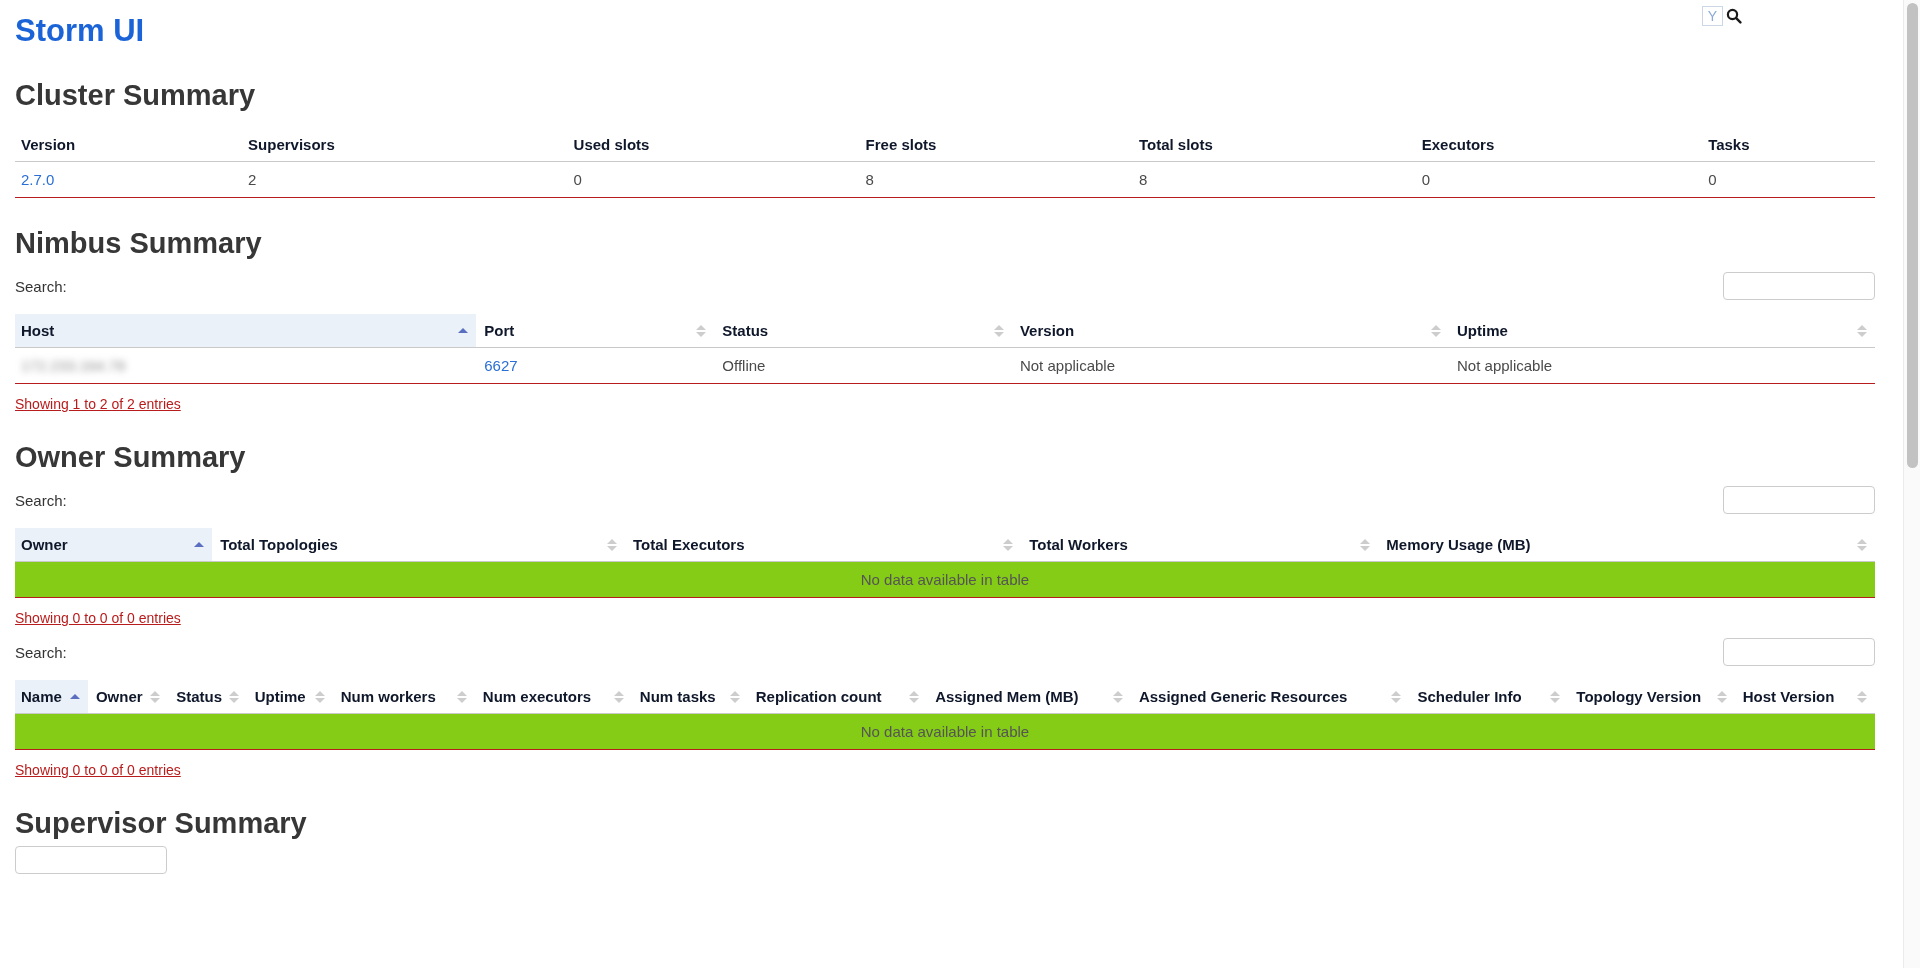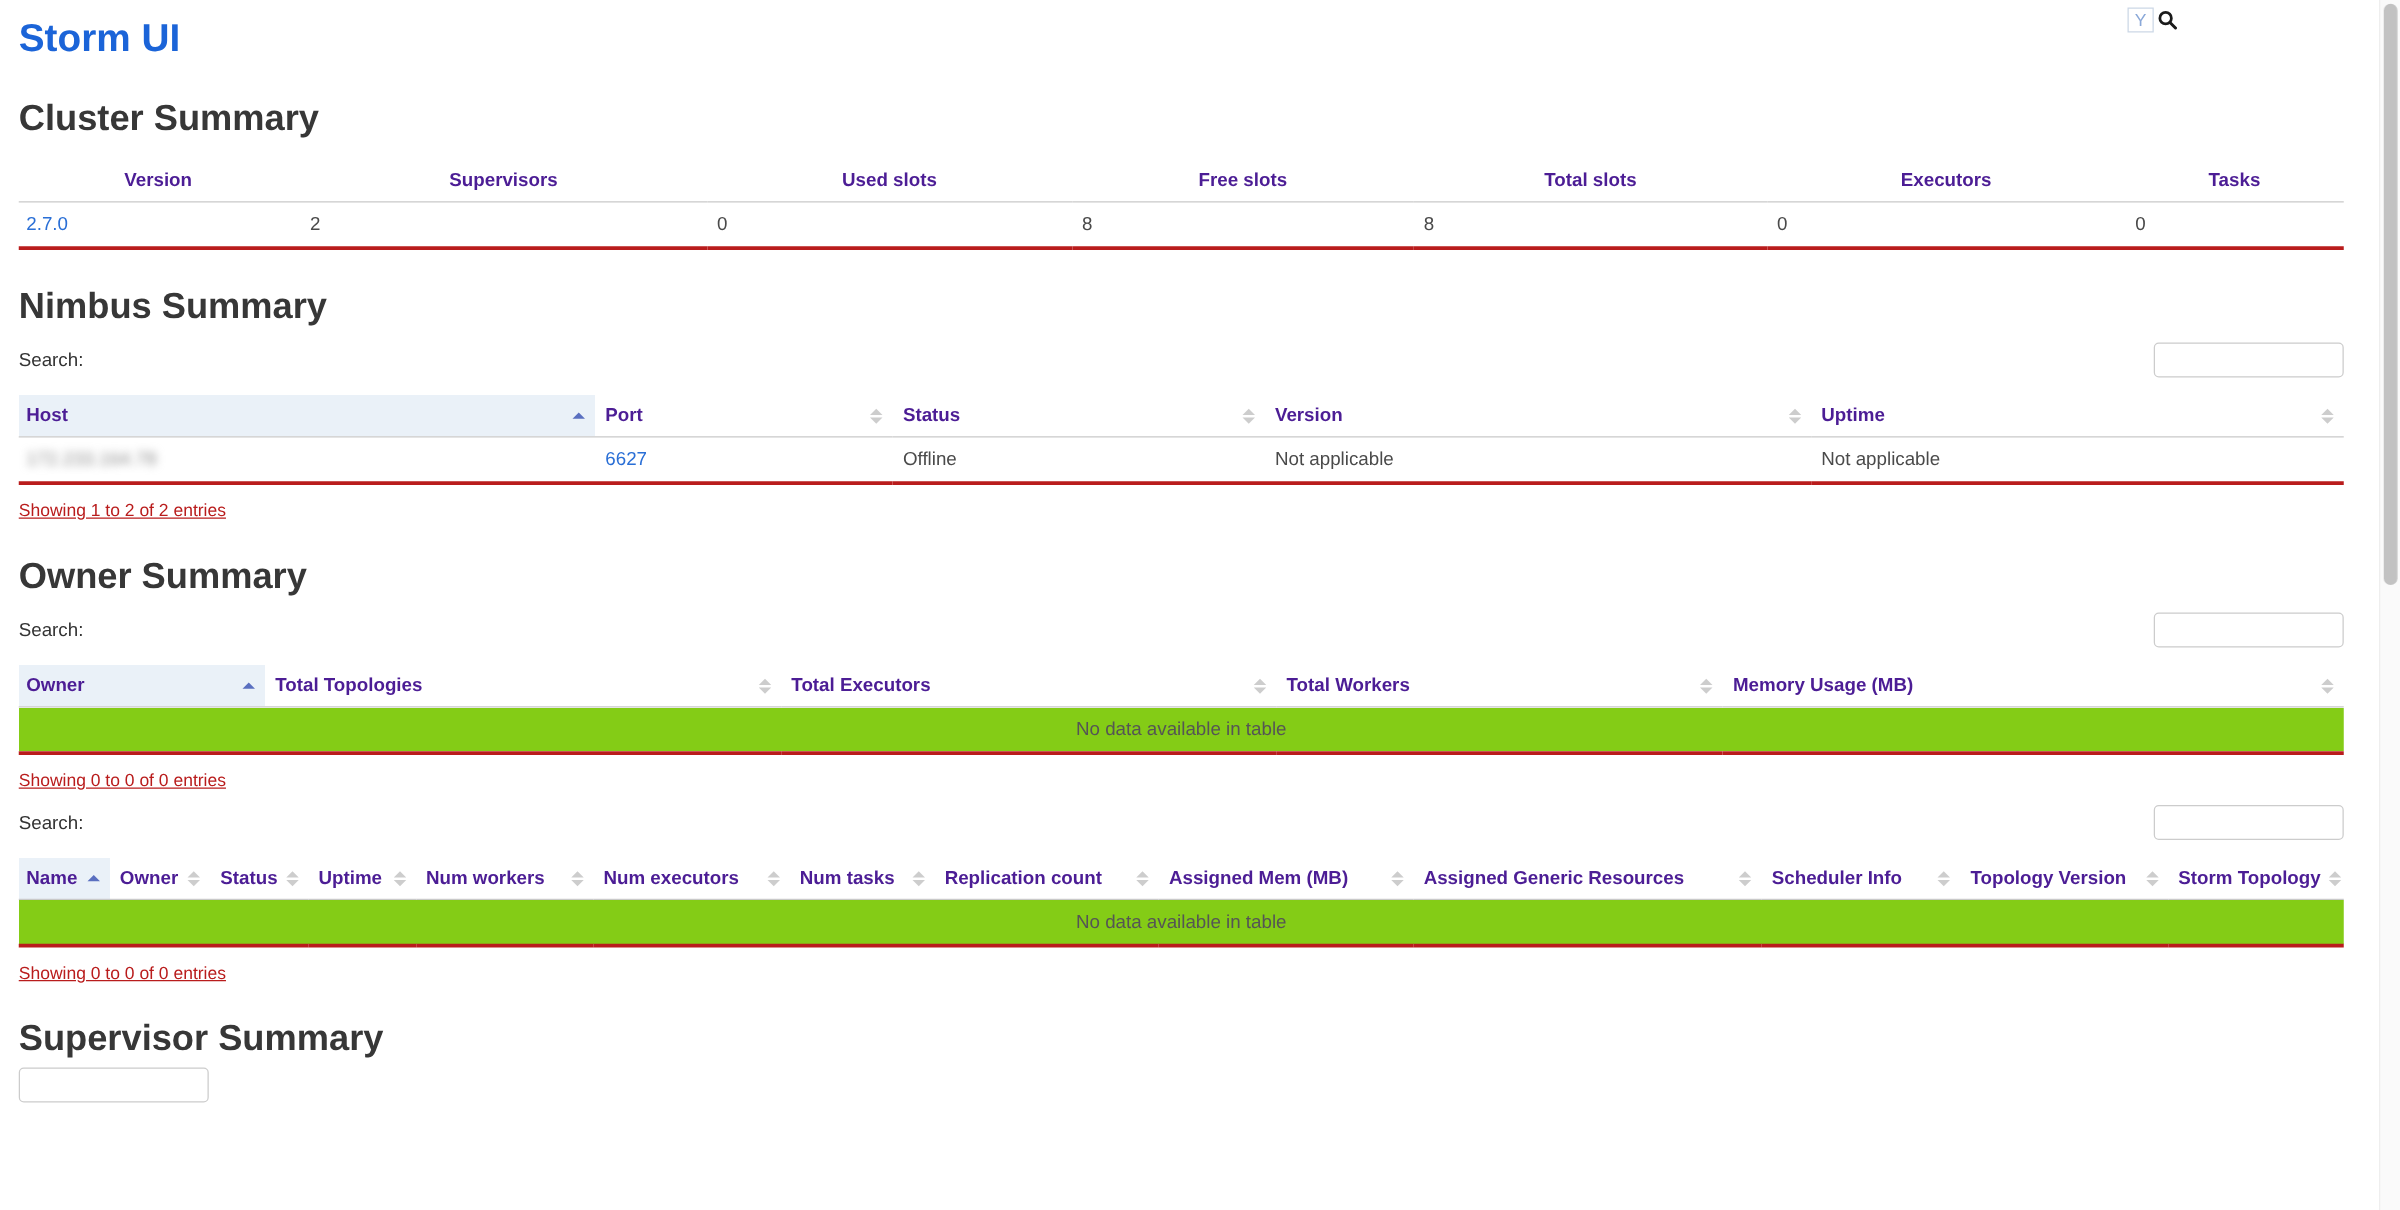--- a/index.html
+++ b/index.html
@@ -21,24 +21,24 @@
                 color: #8aa8d8; font-size: 14px; text-align: center; font-family: "Liberation Sans", sans-serif; }
   .mag-btn { background: none; border: none; cursor: pointer; line-height: 0; padding: 0; }
 
   
   .dt-search { display: flex; justify-content: space-between; align-items: center; gap: 6px; margin-top: 12px; margin-bottom: 14px; }
   .dt-search label { font-size: 15px; color: #333; }
   .dt-input { width: 152px; height: 28px; border: 1px solid #ccc; border-radius: 4px; background: #fff;
               font-size: 14px; padding: 0 8px; font-family: "Liberation Sans", sans-serif; }
 
   table.tbl { width: 100%; border-collapse: collapse; table-layout: fixed; }
-  .tbl th { text-align: center; font-size: 15px; font-weight: 700; color: #4c1d95; padding: 8px 8px; white-space: nowrap; overflow: hidden; }
+  .tbl th { text-align: left; font-size: 15px; font-weight: 700; color: #0f172a; padding: 8px 8px; white-space: nowrap; overflow: hidden; }
   .tbl thead tr { border-bottom: 1px solid #c9c9c9; }
   .tbl td { font-size: 15px; color: #4a4a4a; padding: 9px 8px; white-space: nowrap; overflow: hidden; }
-  .tbl tbody tr { border-bottom: 3px solid #b91c1c; }
+  .tbl tbody tr { border-bottom: 1px solid #b91c1c; }
   .tbl th.first, .tbl td.first { padding-left: 6px; }
   .tbl-cluster { margin-top: 16px; }
 
   th.sortable .th-inner { display: flex; justify-content: space-between; align-items: center; }
   th.sorted-asc { background: #eaf1f8; }
   .sort-icons { display: inline-flex; flex-direction: column; gap: 2px; margin-left: 6px; flex: none; }
   .tri-up { width: 0; height: 0; border-left: 5px solid transparent; border-right: 5px solid transparent; border-bottom: 5px solid #cdcdcd; }
   .tri-down { width: 0; height: 0; border-left: 5px solid transparent; border-right: 5px solid transparent; border-top: 5px solid #cdcdcd; }
   .sort-icons.asc .tri-up { border-bottom-color: #5a6fc0; }
 
@@ -378,21 +378,21 @@
           <span class="th-inner">
             <span>Topology Version</span>
             <span class="sort-icons">
                 <span class="tri-up"></span>
                 <span class="tri-down"></span>
               </span>
           </span>
         </th>
         <th class="sortable">
           <span class="th-inner">
-            <span>Storm Topology</span>
+            <span>Host Version</span>
             <span class="sort-icons">
                 <span class="tri-up"></span>
                 <span class="tri-down"></span>
               </span>
           </span>
         </th>
       </tr>
     </thead>
     <tbody>
       <tr>

